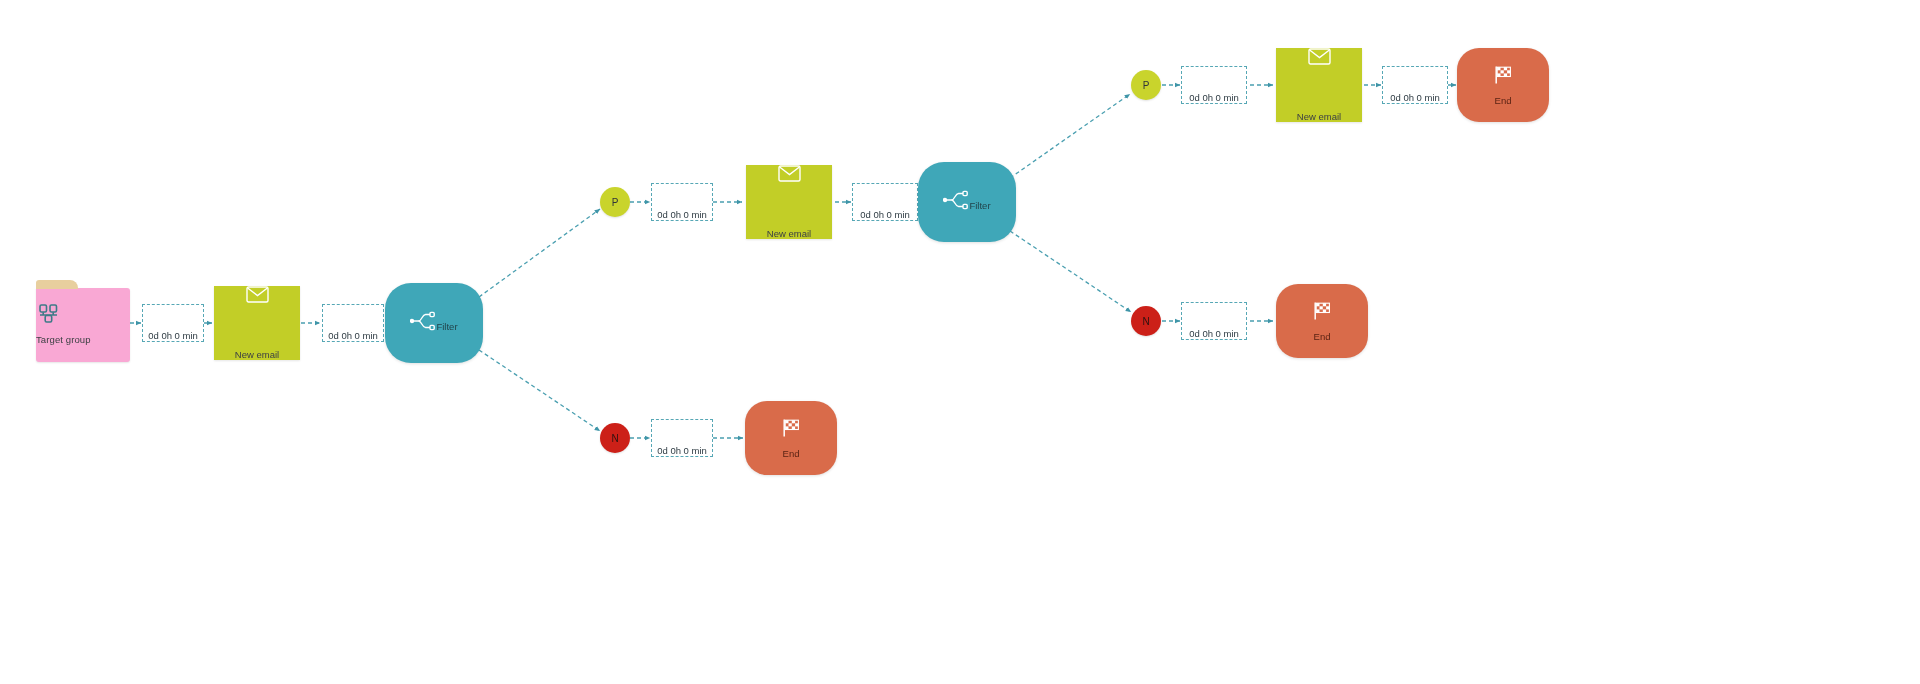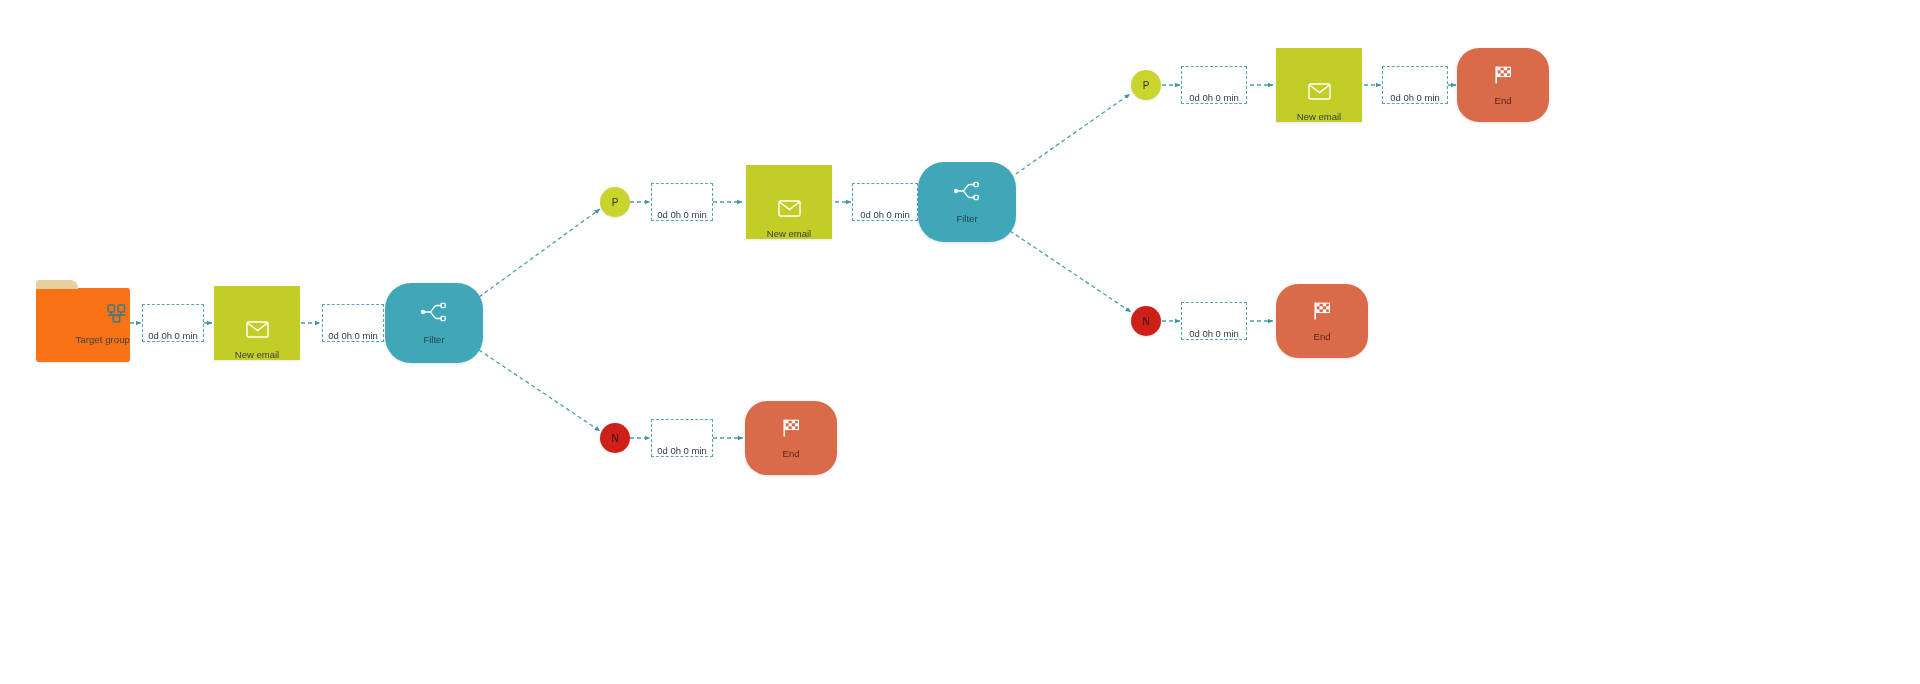--- a/index.html
+++ b/index.html
@@ -11,50 +11,50 @@
     position:relative;
   }
   #canvas{position:absolute;inset:0;}
   #edges{position:absolute;left:0;top:0;width:1920px;height:684px;pointer-events:none;}
 
   .node{position:absolute;box-sizing:border-box;}
 
   
   .folder{
     width:94px;height:74px;
-    background:#f97316;
+    background:#f9a8d4;
     border-radius:0 3px 3px 3px;
     box-shadow:0 1px 2px rgba(0,0,0,.10);
-    display:flex;flex-direction:column;align-items:flex-end;justify-content:center;
+    display:flex;flex-direction:column;align-items:flex-start;justify-content:center;
   }
   .folder::before{
     content:"";position:absolute;left:0;top:-8px;
     width:42px;height:9px;background:#e8cf9e;border-radius:3px 8px 0 0;
   }
   .folder .glyph{margin-top:-2px;}
   .folder .cap{
     font-size:9.5px;color:#3d4044;margin-top:5px;letter-spacing:.1px;white-space:nowrap;
   }
 
   
   .email{
     width:86px;height:74px;
     background:#c2ce27;
     box-shadow:0 1px 2px rgba(0,0,0,.10);
-    display:flex;flex-direction:column;align-items:center;justify-content:flex-end;
+    display:flex;flex-direction:column;align-items:center;justify-content:space-between;
   }
   .email .cap{font-size:9.5px;color:#3d4044;margin-top:7px;white-space:nowrap;}
 
   
   .filter{
     width:98px;height:80px;
     background:#3fa7b8;
     border-radius:26px;
     box-shadow:0 1px 3px rgba(0,0,0,.12);
-    display:flex;flex-direction:column;align-items:center;justify-content:center;
+    display:flex;flex-direction:row;align-items:center;justify-content:center;
   }
   .filter .cap{font-size:9.5px;color:#22454c;margin-top:7px;white-space:nowrap;}
 
   
   .endnode{
     width:92px;height:74px;
     background:#d96b4a;
     border-radius:22px;
     box-shadow:0 1px 3px rgba(0,0,0,.12);
     display:flex;flex-direction:column;align-items:center;justify-content:center;

